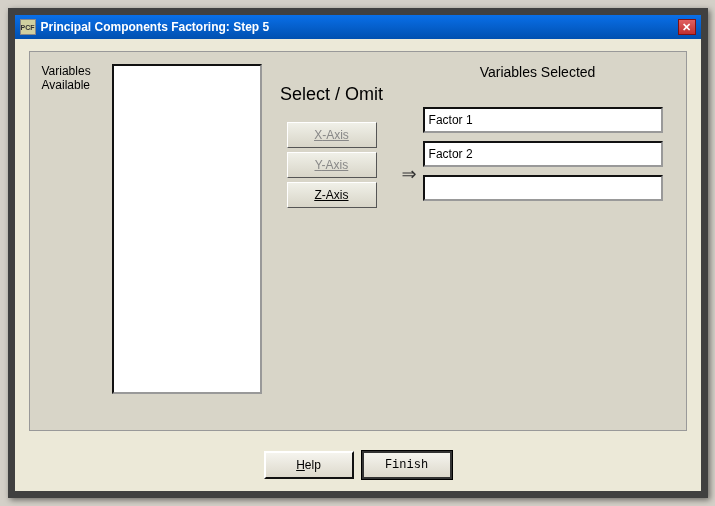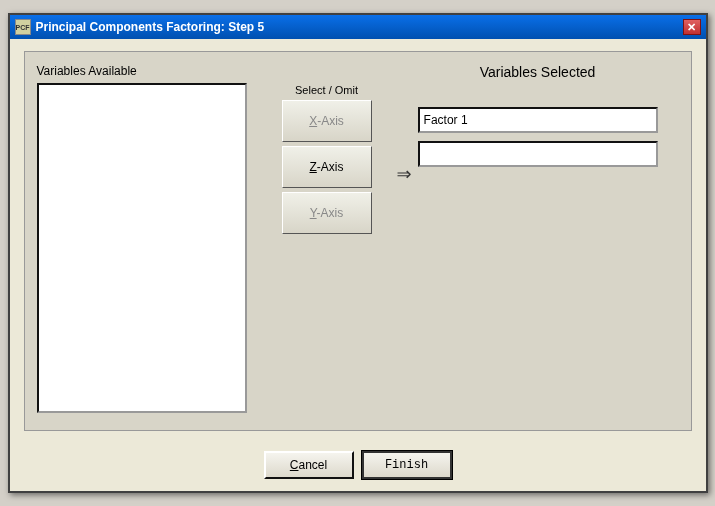--- a/index.html
+++ b/index.html
@@ -12,21 +12,21 @@
       justify-content: center;
       align-items: center;
       width: 715px;
       height: 506px;
       overflow: hidden;
     }
 
     .window {
       width: 700px;
       background: #ece9d8;
-      border: 2px solid #404040;
+      border: 7px solid #404040;
       box-shadow: 2px 2px 6px rgba(0,0,0,0.5);
     }
 
     .title-bar {
       background: linear-gradient(to bottom, #0a6fe8, #0050b0);
       color: white;
       display: flex;
       align-items: center;
       justify-content: space-between;
       padding: 3px 5px;
@@ -82,21 +82,21 @@
       background: #d8d5c8;
       border: 1px solid #999;
       padding: 12px;
       min-height: 380px;
       align-items: flex-start;
     }
 
     
     .left-panel {
       display: flex;
-      flex-direction: column;
+      flex-direction: row;
       align-items: flex-start;
       width: 220px;
     }
 
     .section-label {
       font-size: 12px;
       margin-bottom: 5px;
       color: #000;
     }
 
@@ -113,41 +113,42 @@
     .middle-panel {
       display: flex;
       flex-direction: column;
       align-items: center;
       width: 140px;
       padding-top: 20px;
       gap: 4px;
     }
 
     .middle-label {
-      font-size: 11px;
-      margin-bottom: 0;
+      font-size: 18px;
+      margin-bottom: 13px;
       color: #000;
       text-align: center;
     }
 
     .axis-btn {
       width: 90px;
-      height: 42px;
+      height: 26px;
       background: linear-gradient(to bottom, #f0f0e8, #d8d5c8);
       border: 1px solid #888;
       border-top-color: #fff;
       border-left-color: #fff;
       border-bottom-color: #555;
       border-right-color: #555;
       font-size: 12px;
       cursor: pointer;
       color: #888;
       display: flex;
       align-items: center;
       justify-content: center;
+      text-decoration: underline;
     }
 
     .axis-btn.active {
       color: #000;
     }
 
     .underline {
       text-decoration: underline;
     }
 
@@ -262,43 +263,44 @@
       <div class="left-panel">
         <div class="section-label">Variables Available</div>
         <div class="list-box"></div>
       </div>
 
       <div class="middle-panel">
         <div class="middle-label">Select / Omit</div>
         <button class="axis-btn">
           <span><span class="underline">X</span>-Axis</span>
         </button>
+        <button class="axis-btn">
+          <span><span class="underline">Y</span>-Axis</span>
+        </button>
         <button class="axis-btn active">
           <span><span class="underline">Z</span>-Axis</span>
-        </button>
-        <button class="axis-btn">
-          <span><span class="underline">Y</span>-Axis</span>
         </button>
       </div>
 
       <div class="right-panel">
         <div class="right-label">Variables Selected</div>
         <div class="arrow-and-fields">
           <div class="arrow-symbol">⇒</div>
           <div class="fields-col">
             <input class="var-field" type="text" value="Factor 1" style="">
+            <input class="var-field" type="text" value="Factor 2" style="">
             <input class="var-field empty" type="text" value="" style="">
           </div>
         </div>
       </div>
 
     </div>
   </div>
 
   <div class="bottom-bar">
     <button class="bottom-btn">
-      <span><span class="underline">C</span>ancel</span>
+      <span><span class="underline">H</span>elp</span>
     </button>
     <button class="bottom-btn finish">
       <span>Finish</span>
     </button>
   </div>
 </div>
 
 </body></html>

